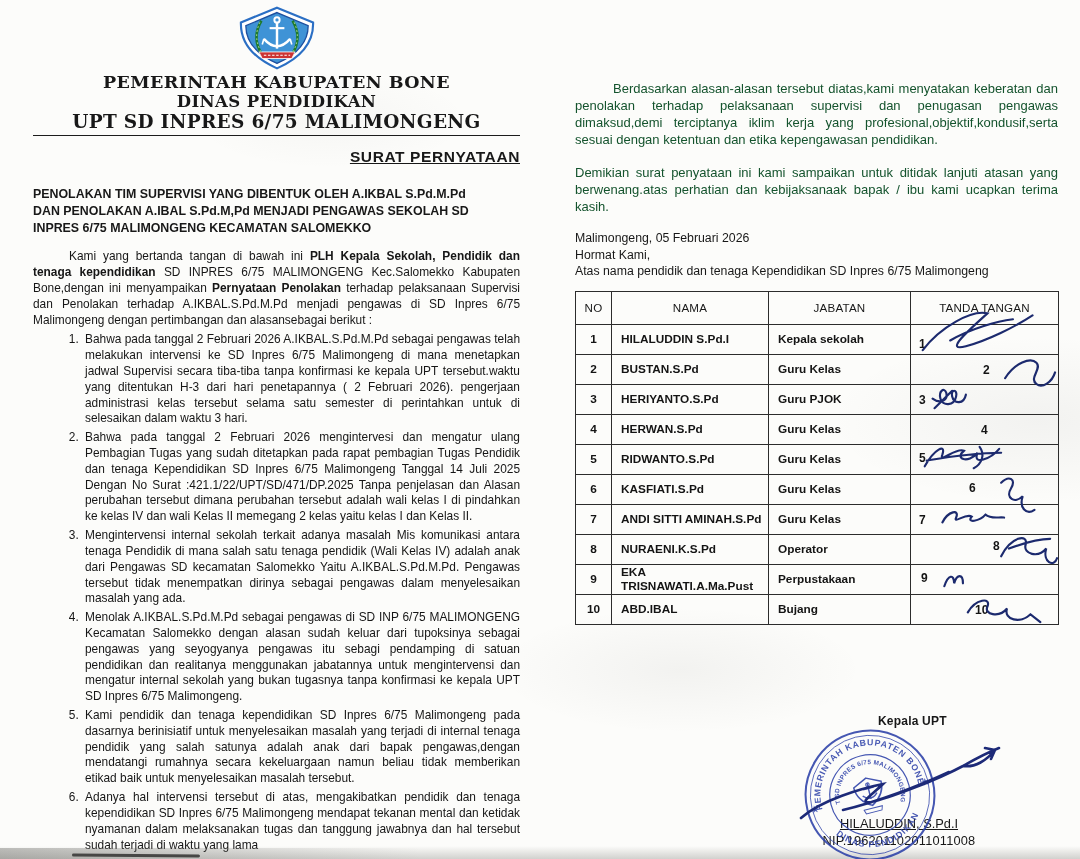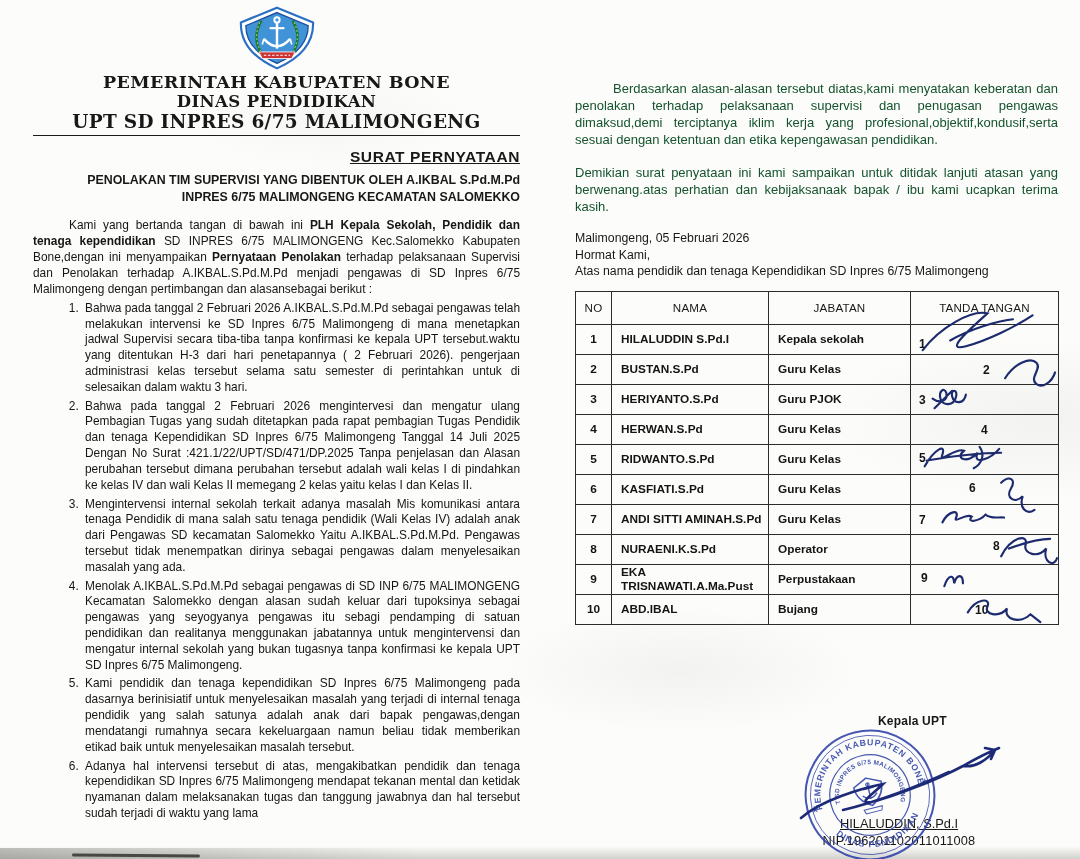--- a/index.html
+++ b/index.html
@@ -22,21 +22,21 @@
   .lh2{font-family:"DejaVu Serif",serif;font-weight:bold;font-size:16.5px;line-height:19px;letter-spacing:.4px}
   .lh3{font-family:"DejaVu Serif",serif;font-weight:bold;font-size:18.5px;line-height:21px;letter-spacing:.3px}
   .address{font-family:"DejaVu Serif",serif;font-weight:bold;font-size:11.8px;text-align:left;
     padding:3px 0 3px 2px;border-bottom:2.2px solid #1c1c1c}
   .rule2{height:0;border-top:1.7px solid #1c1c1c;margin-top:2.5px}
 
   
   .doc-title{text-align:right;margin-top:12px}
   .doc-title .t{font-size:15.5px;font-weight:bold;text-decoration:underline;letter-spacing:.6px}
   .doc-title .n{font-size:11.8px;font-weight:bold;margin-top:1px;letter-spacing:.2px}
-  .subject{margin-top:6px;text-align:right;font-weight:bold;font-size:12.4px;line-height:17.3px}
+  .subject{margin-top:20px;text-align:left;font-weight:bold;font-size:12.4px;line-height:17.3px}
 
   
   .opening{margin-top:12px;font-size:11.9px;line-height:15.9px;text-align:justify;text-indent:36px;color:#161616}
   .opening .b{font-weight:bold}
   ol.points{margin:3px 0 0 0;padding-left:49px;font-size:11.9px;line-height:15.9px;text-align:justify;color:#161616}
   ol.points li{margin-bottom:2.5px;padding-left:3px}
 
   
   .p1,.p2{font-size:13px;line-height:17px;text-align:justify;color:#14532d}
   .p1{text-indent:38px}
@@ -94,20 +94,21 @@
     <div class="lh3">UPT SD INPRES 6/75 MALIMONGENG</div>
   </div>
   <div class="rule2"></div>
 
   <div class="doc-title">
     <div class="t">SURAT PERNYATAAN</div>
   </div>
 
   <div class="subject">
     <div>PENOLAKAN TIM SUPERVISI YANG DIBENTUK OLEH A.IKBAL S.Pd.M.Pd</div>
+    <div>DAN PENOLAKAN A.IBAL S.Pd.M,Pd MENJADI PENGAWAS SEKOLAH SD</div>
     <div>INPRES 6/75 MALIMONGENG KECAMATAN SALOMEKKO</div>
   </div>
 
   <div class="opening"><span>Kami yang bertanda tangan di bawah ini </span><span class="b">PLH Kepala Sekolah, Pendidik dan tenaga kependidikan</span><span> SD INPRES 6/75 MALIMONGENG Kec.Salomekko Kabupaten Bone,dengan ini menyampaikan </span><span class="b">Pernyataan Penolakan</span><span>  terhadap pelaksanaan Supervisi dan Penolakan terhadap A.IKBAL.S.Pd.M.Pd menjadi pengawas di SD Inpres 6/75 Malimongeng dengan pertimbangan  dan alasansebagai berikut :</span></div>
 
   <ol class="points">
       <li>Bahwa pada tanggal 2 Februari 2026 A.IKBAL.S.Pd.M.Pd sebagai pengawas telah melakukan intervensi ke SD Inpres 6/75 Malimongeng di mana menetapkan jadwal Supervisi secara tiba-tiba  tanpa konfirmasi ke kepala UPT tersebut.waktu yang ditentukan H-3 dari hari penetapannya ( 2 Februari 2026). pengerjaan administrasi kelas tersebut selama satu semester di perintahkan untuk di selesaikan dalam waktu 3 hari.</li>
       <li>Bahwa pada tanggal 2 Februari 2026 mengintervesi dan mengatur ulang Pembagian Tugas yang sudah ditetapkan pada rapat pembagian Tugas Pendidik dan tenaga Kependidikan SD Inpres 6/75 Malimongeng Tanggal 14 Juli 2025 Dengan No Surat :421.1/22/UPT/SD/471/DP.2025 Tanpa penjelasan dan Alasan perubahan tersebut dimana perubahan tersebut adalah wali kelas I di pindahkan ke kelas IV dan wali Kelas II memegang 2 kelas yaitu kelas I dan Kelas II.</li>
       <li>Mengintervensi internal sekolah terkait adanya masalah Mis komunikasi antara tenaga Pendidik di mana salah satu tenaga pendidik (Wali Kelas IV) adalah anak dari Pengawas SD kecamatan Salomekko Yaitu A.IKBAL.S.Pd.M.Pd. Pengawas tersebut tidak menempatkan dirinya sebagai pengawas dalam menyelesaikan masalah yang ada.</li>
       <li>Menolak A.IKBAL.S.Pd.M.Pd sebagai pengawas di SD INP 6/75 MALIMONGENG Kecamatan Salomekko  dengan alasan sudah keluar dari tupoksinya sebagai pengawas yang seyogyanya pengawas itu sebagi pendamping di satuan pendidikan dan realitanya menggunakan jabatannya untuk mengintervensi dan mengatur internal sekolah yang bukan tugasnya tanpa konfirmasi ke kepala UPT SD Inpres 6/75 Malimongeng.</li>

